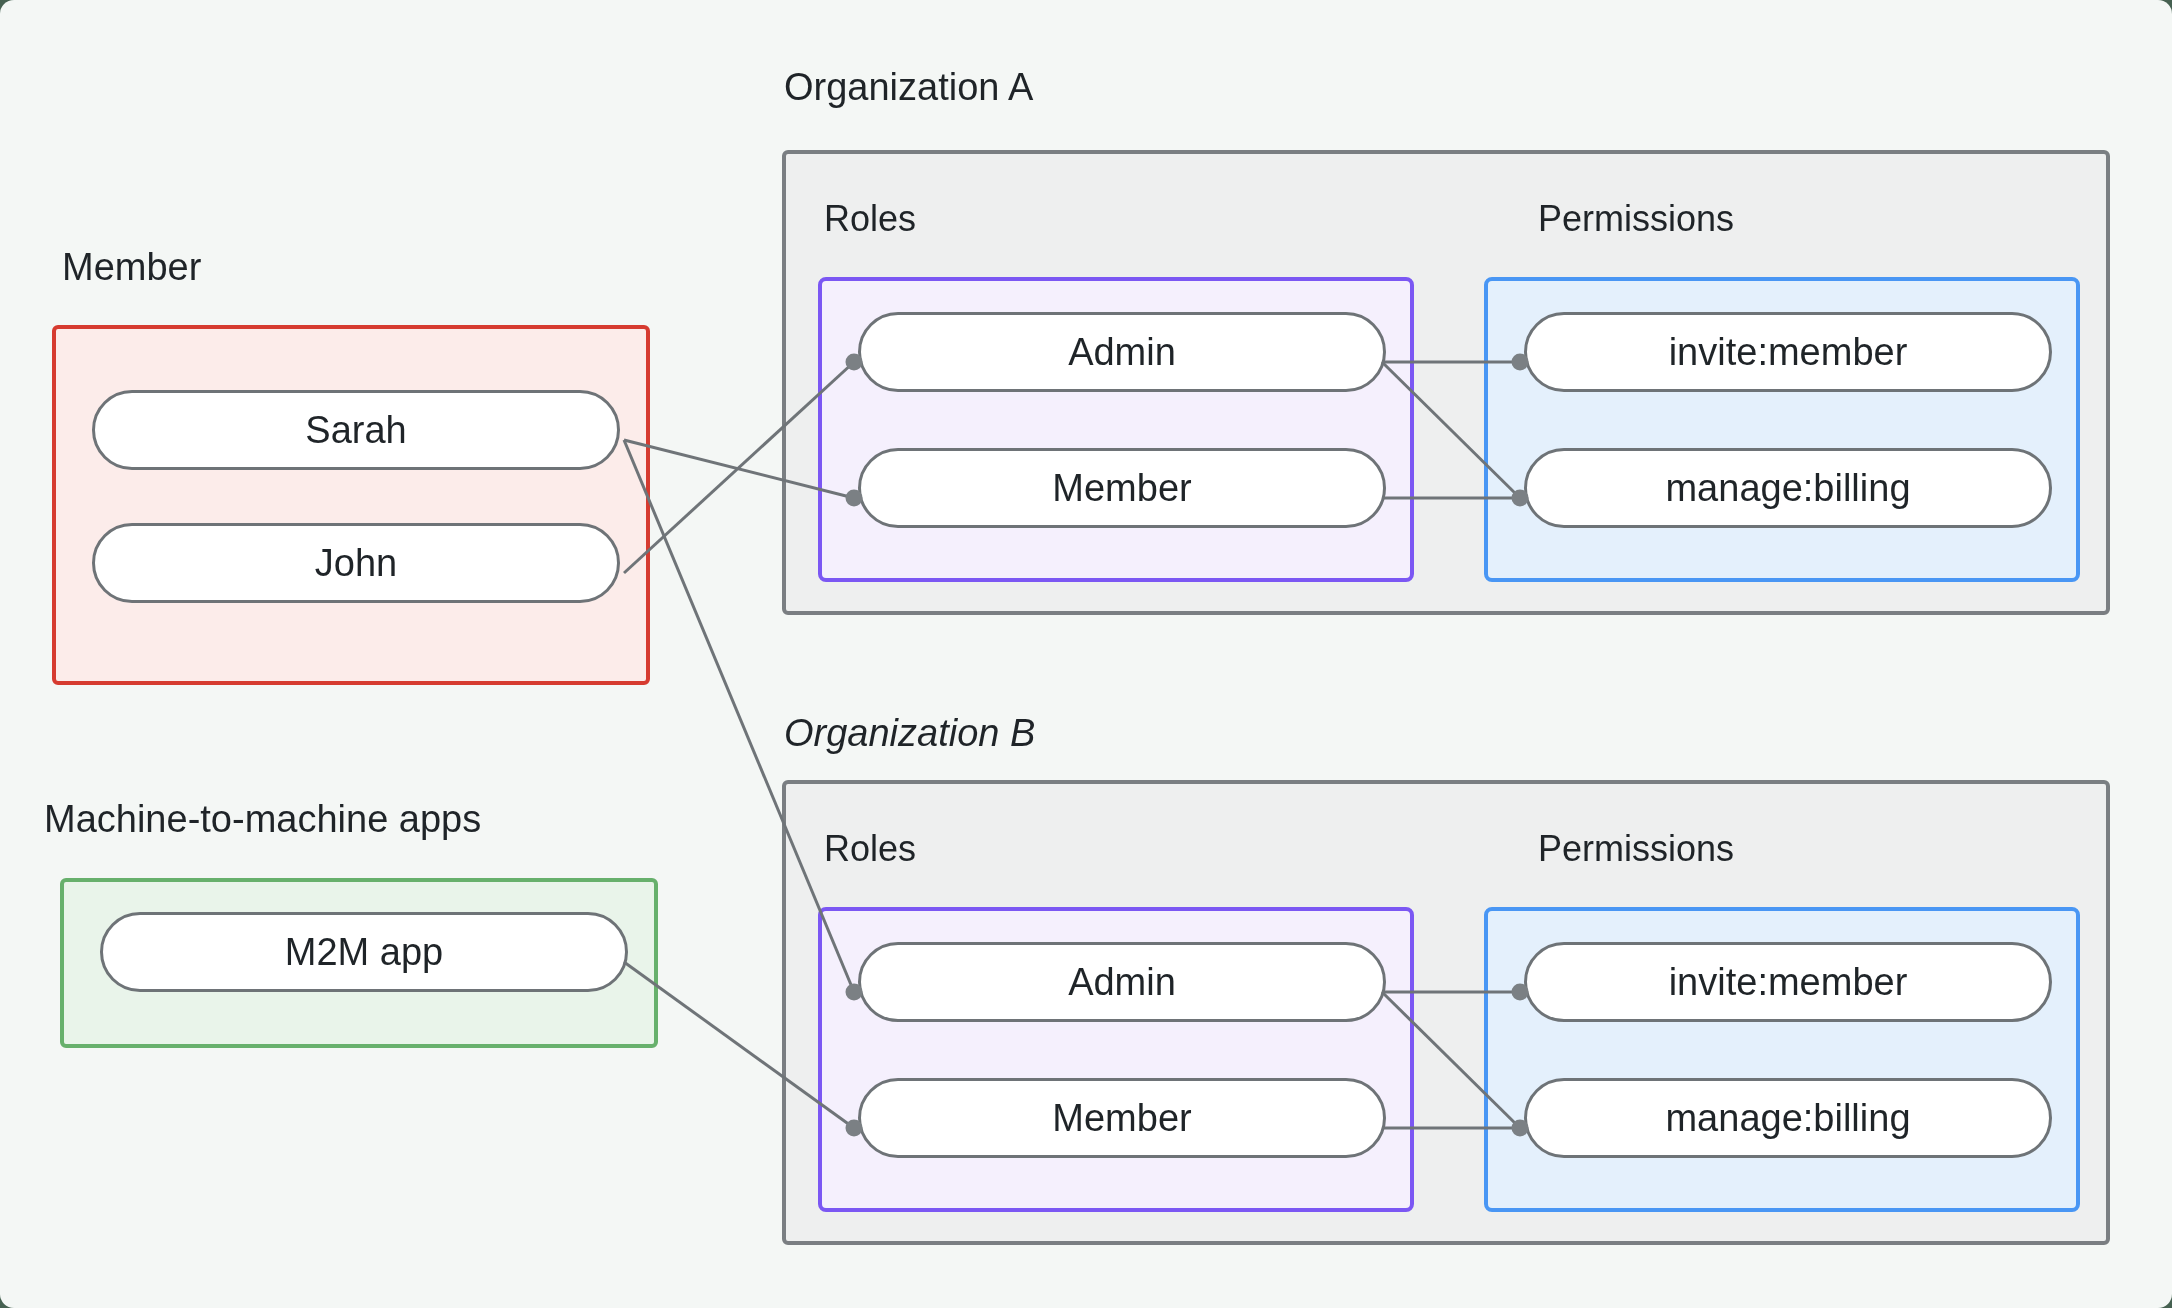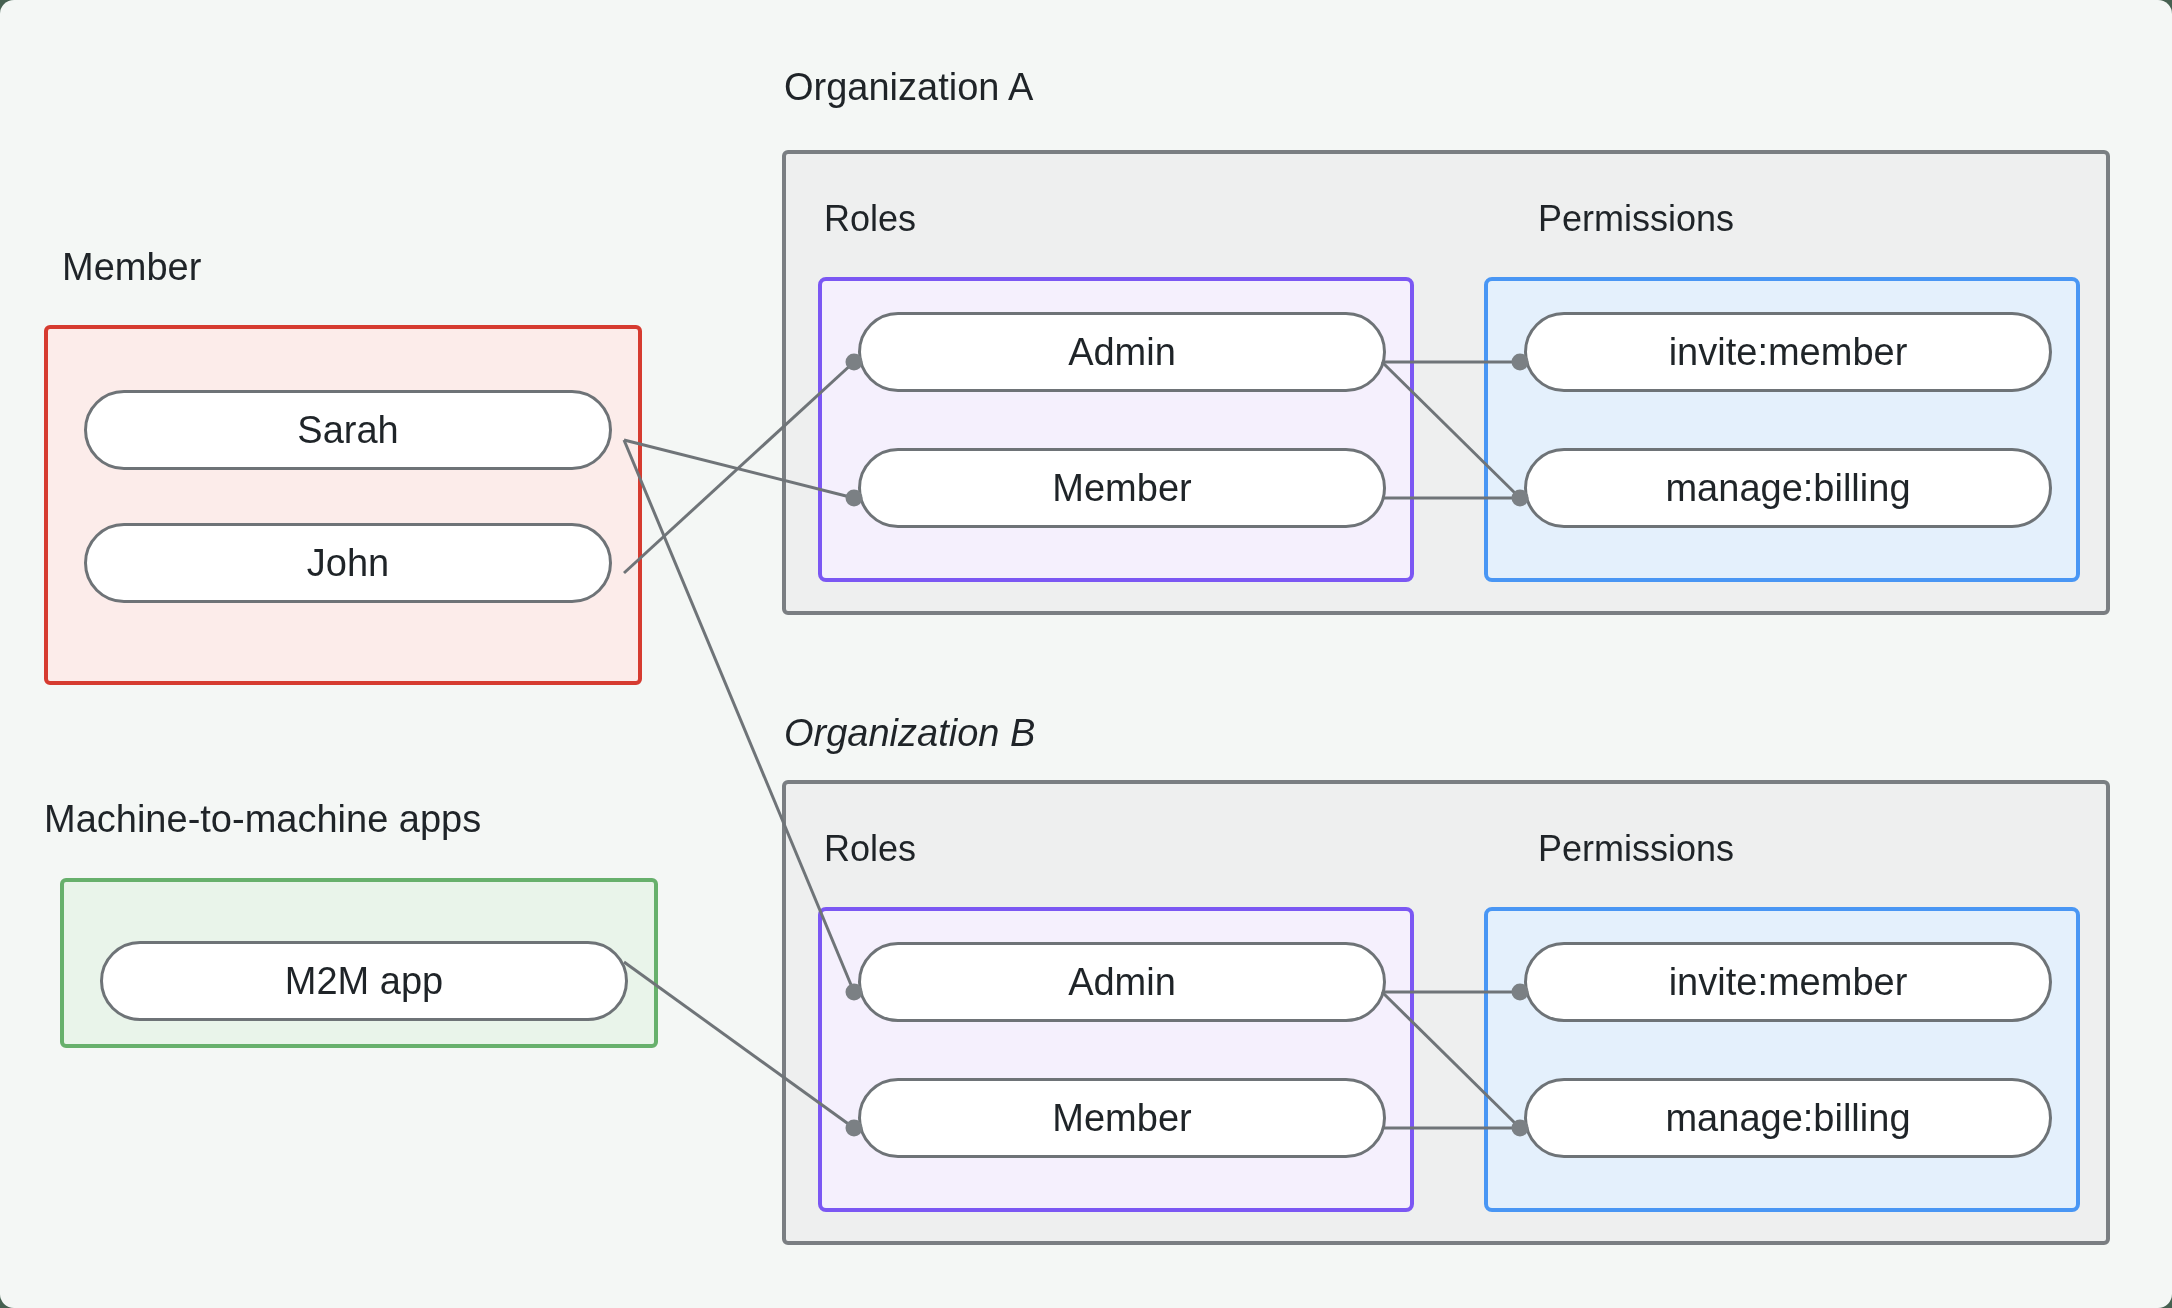--- a/index.html
+++ b/index.html
@@ -40,21 +40,21 @@
   }
   .inner-label{
     position:absolute;
     font-size:36px;
     font-weight:500;
     color:var(--ink);
     white-space:nowrap;
   }
   .box{position:absolute;box-sizing:border-box;}
   .users-box{
-    left:44px;top:325px;width:598px;height:360px;
+    left:52px;top:325px;width:598px;height:360px;
     background:var(--red-fill);
     border:4px solid var(--red-border);
     border-radius:6px;
   }
   .m2m-box{
     left:60px;top:878px;width:598px;height:170px;
     background:var(--green-fill);
     border:4px solid var(--green-border);
     border-radius:6px;
   }
@@ -89,21 +89,21 @@
     background:#ffffff;
     border:3px solid var(--pill-border);
     border-radius:60px;
     display:flex;align-items:center;justify-content:center;
     font-size:38px;font-weight:500;color:var(--ink);
     white-space:nowrap;
   }
   .group-pill{left:36px;}
   .users-box .pill-0{top:61px;}
   .users-box .pill-1{top:194px;align-items:center;}
-  .m2m-box .pill-0{top:30px;margin-top:29px;}
+  .m2m-box .pill-0{top:30px;}
   .inner-pill-0{top:31px;}
   .inner-pill-1{top:167px;}
   svg.wires{
     position:absolute;left:0;top:0;width:2172px;height:1308px;
     pointer-events:none;
   }
 </style>
 </head>
 <body>
 

